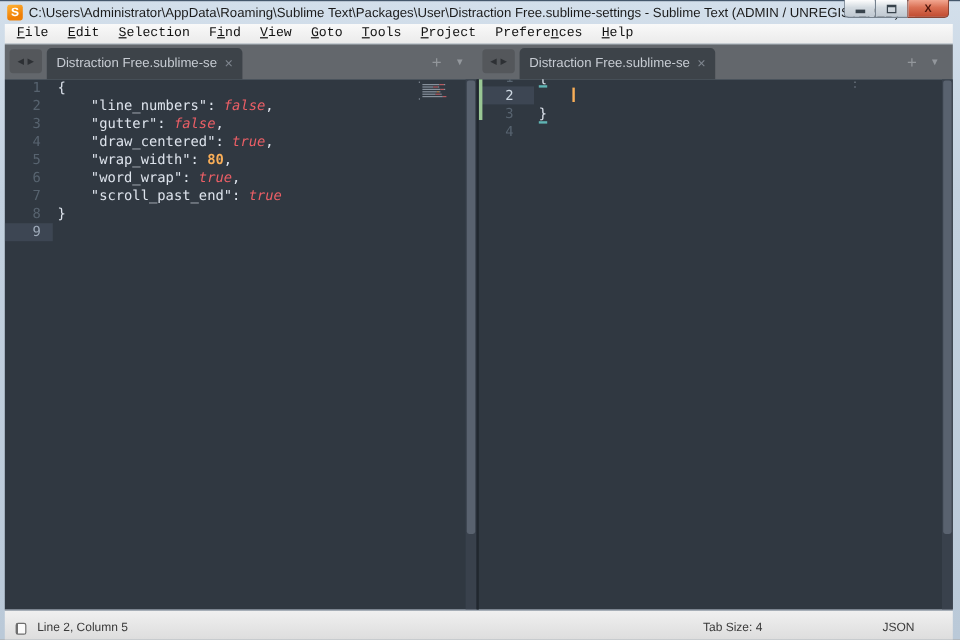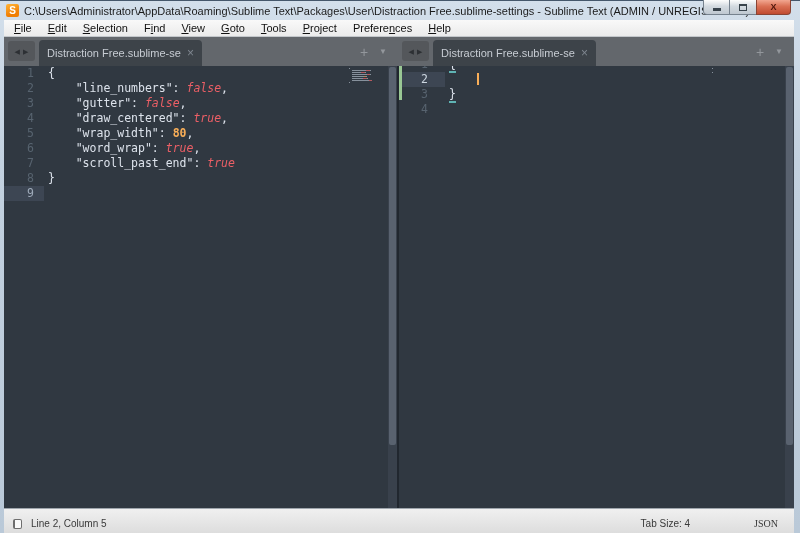--- a/index.html
+++ b/index.html
@@ -22,21 +22,21 @@
   .wbtn.max{width:26px;border-left:none;border-right:none;}
   .wbtn.close{width:35px;border-radius:0 0 4px 0;border-color:#8a4434;
     background:linear-gradient(#f2a791,#da7054 45%,#c04b31);}
   .g-min{width:8px;height:3px;background:#38434c;margin-top:5px;}
   .g-max{width:8px;height:7px;box-sizing:border-box;border:1px solid #38434c;border-top-width:2px;background:transparent;}
   .g-x{font-size:9px;font-weight:bold;color:#4d150b;line-height:13px;}
 
   
   .menubar{height:17px;margin:0 6px 0 4px;box-sizing:border-box;display:flex;align-items:center;
     background:linear-gradient(#f9f9f9,#ebebeb);border-bottom:1px solid #c3c7cb;padding-left:2px;}
-  .mitem{font-size:11px;color:#111;padding:1px 8px;white-space:nowrap;}
+  .mitem{font-size:11px;color:#111;padding:1px 8px;white-space:nowrap;font-family:Liberation Mono, monospace;}
   .mitem u{text-decoration:underline;}
 
   
   .tabsrow{height:29px;margin:0 6px 0 4px;display:flex;background:#63676c;}
   .tabbar{position:relative;height:29px;display:flex;box-sizing:border-box;}
   .tabbar.tleft{width:394px;}
   .tabbar.tright{flex:1;}
   .navbox{margin:4px 2px 5px 4px;width:27px;border-radius:3px;background:#54575b;
     display:flex;align-items:center;justify-content:center;gap:3px;flex:none;}
   .navarr{font-size:7px;color:#2d3034;line-height:7px;}
@@ -80,22 +80,22 @@
   .vscroll{position:absolute;top:0;right:0;width:9px;height:100%;background:#39414c;z-index:4;}
   .vthumb{margin:1px;height:378px;background:#59626f;border-radius:2px;}
 
   
   .statusbar{height:30px;margin:0 6px 0 4px;box-sizing:border-box;border-top:1px solid #9fa6ad;
     background:linear-gradient(#f0f0f0,#d9d9d9);display:flex;align-items:center;
     font-size:10px;color:#3a3a3a;}
   .sicon{width:9px;height:10px;box-sizing:border-box;border:1px solid #6e6e6e;border-left-width:2px;
     border-radius:2px;background:#fafafa;margin:0 9px 0 9px;flex:none;}
   .sb-spacer{flex:1;}
-  .sb-tabsize{margin-right:64px;}
-  .sb-syntax{margin-right:16px;font-family:Liberation Serif, serif;}
+  .sb-tabsize{margin-right:100px;}
+  .sb-syntax{margin-right:32px;}
 
   
   .bottomframe{height:12px;width:800px;
     background:
       radial-gradient(ellipse 95px 9px at 185px 6px, rgba(148,176,208,.65), rgba(148,176,208,0) 72%),
       radial-gradient(ellipse 130px 9px at 450px 7px, rgba(130,160,195,.55), rgba(130,160,195,0) 72%),
       radial-gradient(ellipse 75px 8px at 660px 6px, rgba(155,184,214,.5), rgba(155,184,214,0) 72%),
       radial-gradient(ellipse 60px 8px at 40px 8px, rgba(140,170,200,.45), rgba(140,170,200,0) 72%),
       linear-gradient(#10161e,#1d2833);}
 </style>

